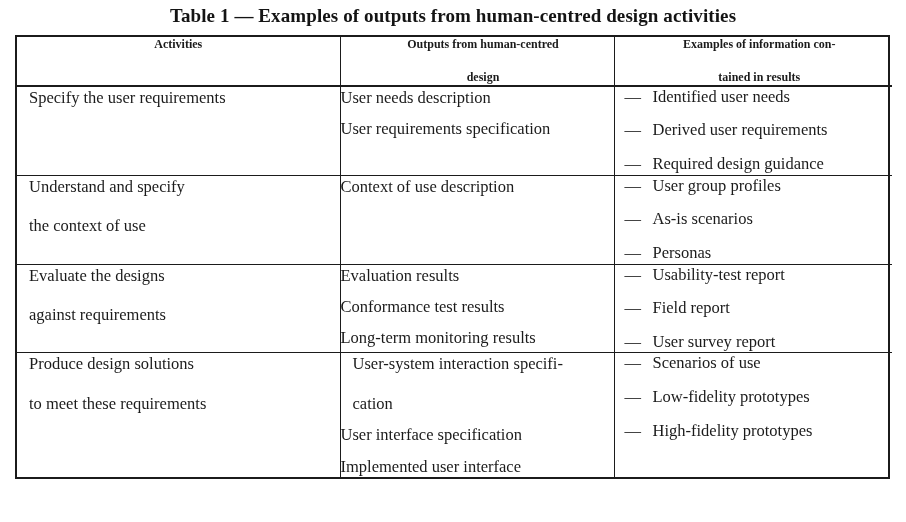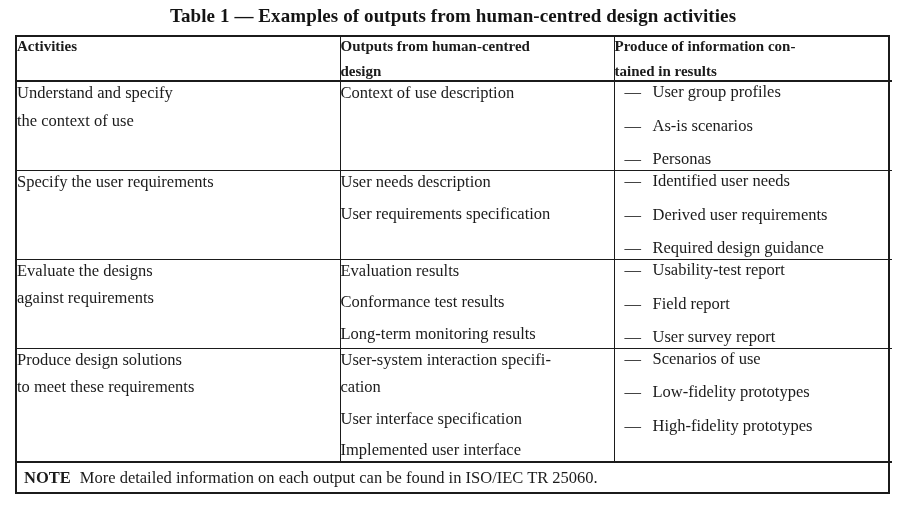--- a/index.html
+++ b/index.html
@@ -46,41 +46,41 @@
 
   table.iso th, table.iso td {
     vertical-align: top;
     padding: 0;
     border: 0;
   }
   
   table.iso .vline-l { border-left: 1px solid #1b1b1b; }
 
   thead th {
-    text-align: left;
+    text-align: center;
     font-weight: bold;
-    font-size: 15px;
+    font-size: 12px;
     line-height: 1.24;
     padding: 7px 8px 8px 8px;
     vertical-align: top;
   }
   thead tr { border-bottom: 2px solid #1b1b1b; }
 
   tbody tr.body-row { border-top: 1px solid #1b1b1b; }
   tbody tr.body-row:first-child { border-top: 0; }
 
   td.col1, td.col2 {
     padding: 6px 8px 8px 7px;
     line-height: 1.30;
   }
   td.col3 {
     padding: 6px 6px 8px 0px;
   }
-  .cell-line { display: block; }
-  .cell-line + .cell-line { margin-top: 6px; }
+  .cell-line { display: block; padding-left: 12px; }
+  .cell-line + .cell-line { margin-top: 18px; }
   .c2-line { display: block; }
   .c2-line + .c2-line { margin-top: 10px; }
 
   ul.dashlist {
     list-style: none;
     margin: 0;
     padding: 0;
   }
   ul.dashlist li {
     display: flex;
@@ -126,74 +126,74 @@
       <thead>
         <tr>
           <th>
             <span>Activities</span>
           </th>
           <th class="vline-l">
             <span class="cell-line">Outputs from human-centred</span>
             <span class="cell-line">design</span>
           </th>
           <th class="vline-l">
-            <span class="cell-line">Produce of information con-</span>
+            <span class="cell-line">Examples of information con-</span>
             <span class="cell-line">tained in results</span>
           </th>
         </tr>
       </thead>
       <tbody>
 
         <tr class="body-row">
           <td class="col1">
+            <span class="cell-line">Specify the user requirements</span>
+          </td>
+          <td class="col2 vline-l">
+            <span class="c2-line">User needs description</span>
+            <span class="c2-line">User requirements specification</span>
+          </td>
+          <td class="col3 vline-l">
+            <ul class="dashlist">
+              <li>
+                <span class="dash">—</span>
+                <span class="dtext">Identified user needs</span>
+              </li>
+              <li>
+                <span class="dash">—</span>
+                <span class="dtext">Derived user requirements</span>
+              </li>
+              <li>
+                <span class="dash">—</span>
+                <span class="dtext">Required design guidance</span>
+              </li>
+            </ul>
+          </td>
+        </tr>
+
+        <tr class="body-row">
+          <td class="col1">
             <span class="cell-line">Understand and specify</span>
             <span class="cell-line">the context of use</span>
           </td>
           <td class="col2 vline-l">
             <span class="c2-line">Context of use description</span>
           </td>
           <td class="col3 vline-l">
             <ul class="dashlist">
               <li>
                 <span class="dash">—</span>
                 <span class="dtext">User group profiles</span>
               </li>
               <li>
                 <span class="dash">—</span>
                 <span class="dtext">As-is scenarios</span>
               </li>
               <li>
                 <span class="dash">—</span>
                 <span class="dtext">Personas</span>
-              </li>
-            </ul>
-          </td>
-        </tr>
-
-        <tr class="body-row">
-          <td class="col1">
-            <span class="cell-line">Specify the user requirements</span>
-          </td>
-          <td class="col2 vline-l">
-            <span class="c2-line">User needs description</span>
-            <span class="c2-line">User requirements specification</span>
-          </td>
-          <td class="col3 vline-l">
-            <ul class="dashlist">
-              <li>
-                <span class="dash">—</span>
-                <span class="dtext">Identified user needs</span>
-              </li>
-              <li>
-                <span class="dash">—</span>
-                <span class="dtext">Derived user requirements</span>
-              </li>
-              <li>
-                <span class="dash">—</span>
-                <span class="dtext">Required design guidance</span>
               </li>
             </ul>
           </td>
         </tr>
 
         <tr class="body-row">
           <td class="col1">
             <span class="cell-line">Evaluate the designs</span>
             <span class="cell-line">against requirements</span>
           </td>
@@ -244,22 +244,17 @@
                 <span class="dtext">Low-fidelity prototypes</span>
               </li>
               <li>
                 <span class="dash">—</span>
                 <span class="dtext">High-fidelity prototypes</span>
               </li>
             </ul>
           </td>
         </tr>
 
-        <tr class="note-row">
-          <td colspan="3">
-            <span class="note-label">NOTE</span><span>More detailed information on each output can be found in ISO/IEC TR 25060.</span>
-          </td>
-        </tr>
 
       </tbody>
     </table>
   </div>
 </div>
 
 </body></html>

